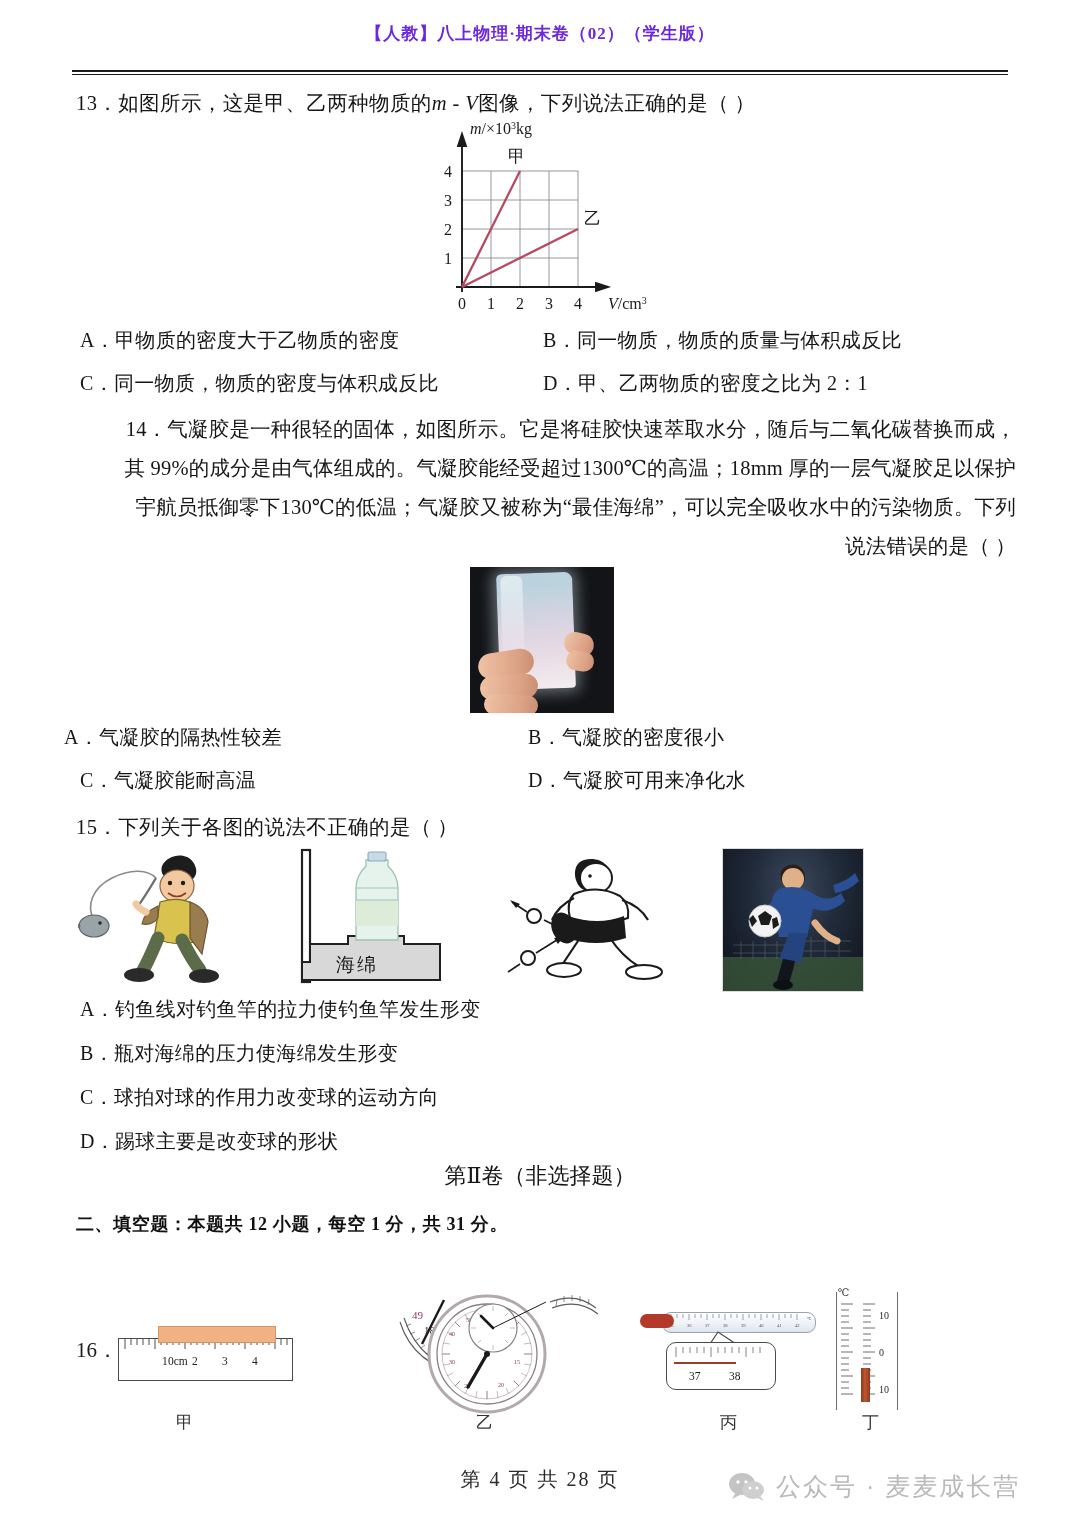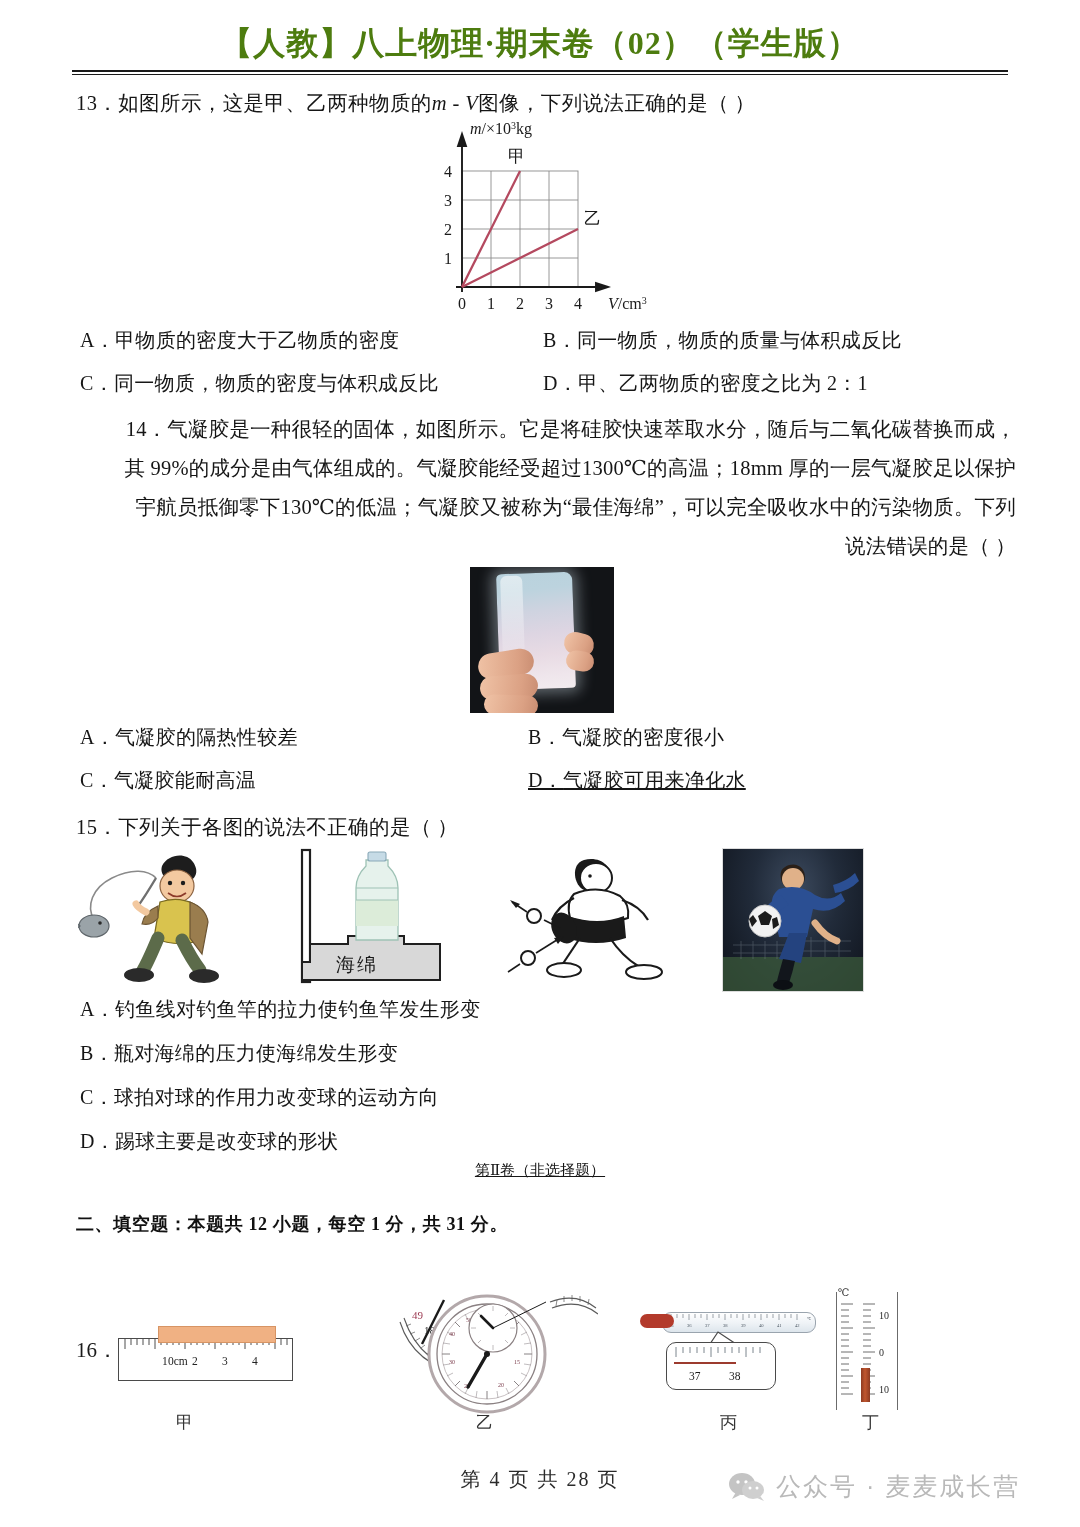--- a/index.html
+++ b/index.html
@@ -20,22 +20,22 @@
   .page-header {
     position: absolute;
     top: 22px;
     left: 0;
     width: 1080px;
     text-align: center;
   }
   .header-title {
     font-family: "Liberation Serif", "DejaVu Serif", serif;
     font-weight: bold;
-    font-size: 32px;
-    color: #4d7c0f;
+    font-size: 17px;
+    color: #6d28d9;
     letter-spacing: 1px;
   }
   .header-rule {
     position: absolute;
     top: 70px;
     left: 72px;
     width: 936px;
     border-top: 2.5px solid #1a1a1a;
     border-bottom: 1px solid #1a1a1a;
     height: 2px;
@@ -135,23 +135,22 @@
     font-size: 19px;
     color: #1a1a1a;
     letter-spacing: 2px;
   }
 
   
   .center-line {
     position: absolute;
     width: 1080px;
     text-align: center;
-    font-size: 15px;
+    font-size: 22px;
     color: #161616;
-    text-decoration: underline;
   }
   .section-head {
     position: absolute;
     font-size: 18px;
     font-weight: bold;
     color: #111;
     letter-spacing: 0.6px;
     white-space: nowrap;
   }
 
@@ -302,24 +301,24 @@
   <div class="aerogel-block"></div>
   <div class="hand">
     <div class="finger" style="left:0px;  top:26px; width:56px; height:26px; transform:rotate(-9deg);"></div>
     <div class="finger" style="left:2px;  top:50px; width:58px; height:24px; transform:rotate(-4deg);"></div>
     <div class="finger" style="left:6px;  top:70px; width:54px; height:20px; transform:rotate(2deg);"></div>
     <div class="finger" style="left:86px; top:8px;  width:30px; height:22px; transform:rotate(14deg);"></div>
     <div class="finger" style="left:88px; top:26px; width:28px; height:20px; transform:rotate(8deg);"></div>
   </div>
 </div>
 
-<div class="opt" style="left:80px; top:724px;"><span>A．</span><span>气凝胶的隔热性较差</span></div>
+<div class="opt" style="left:64px; top:724px;"><span>A．</span><span>气凝胶的隔热性较差</span></div>
 <div class="opt" style="left:528px; top:724px;"><span>B．</span><span>气凝胶的密度很小</span></div>
 <div class="opt" style="left:80px; top:767px;"><span>C．</span><span>气凝胶能耐高温</span></div>
-<div class="opt" style="left:528px; top:767px;text-decoration:underline;"><span>D．</span><span>气凝胶可用来净化水</span></div>
+<div class="opt" style="left:528px; top:767px;"><span>D．</span><span>气凝胶可用来净化水</span></div>
 
 <div class="q-text" style="left:76px; top:808px;">15．下列关于各图的说法不正确的是（        ）</div>
 
 <div class="fig-row">
 
   <div class="fig-fishing">
     <svg width="210" height="140" viewBox="0 0 210 140">
       <path d="M16 72 C8 58 14 40 34 30 C54 20 70 22 78 30" fill="none" stroke="#8a8a8a" stroke-width="1.6"></path>
       <path d="M78 30 C72 40 66 50 60 58" fill="none" stroke="#6f6f6f" stroke-width="2.4"></path>
       <ellipse cx="16" cy="78" rx="15" ry="11" fill="#9aa3a8" stroke="#5d6469" stroke-width="1.2"></ellipse>

